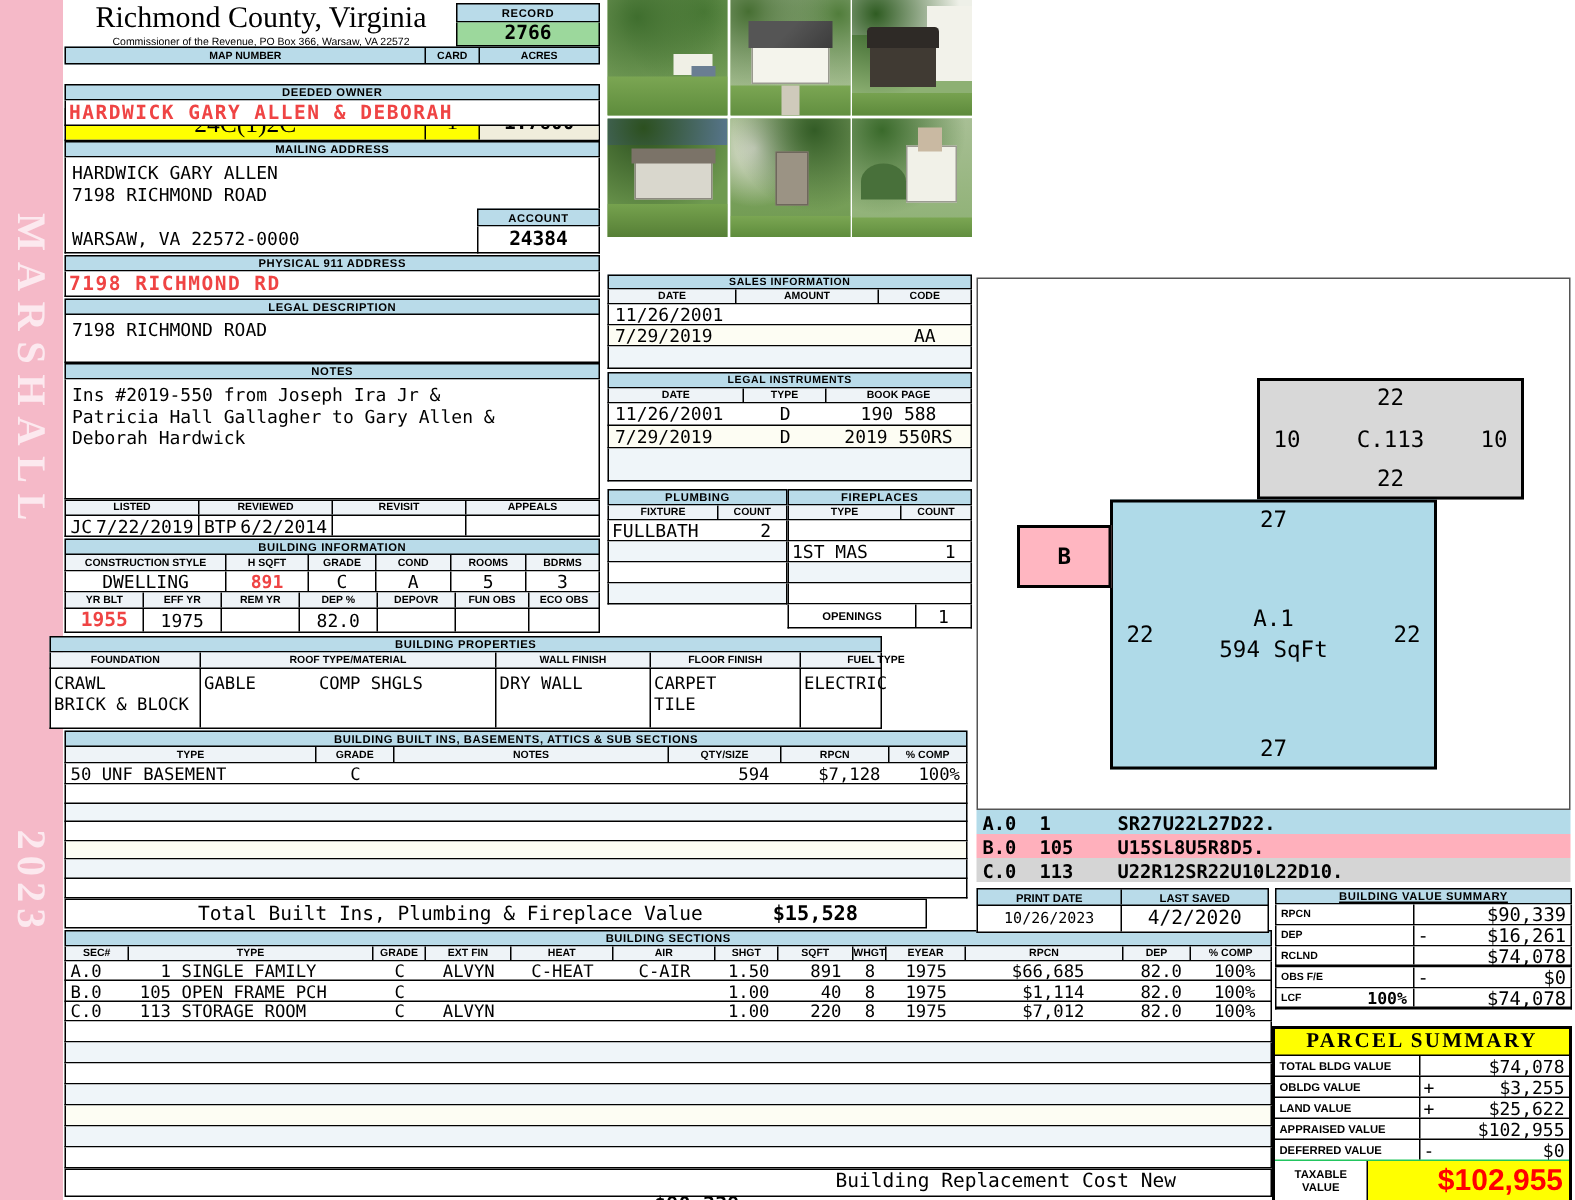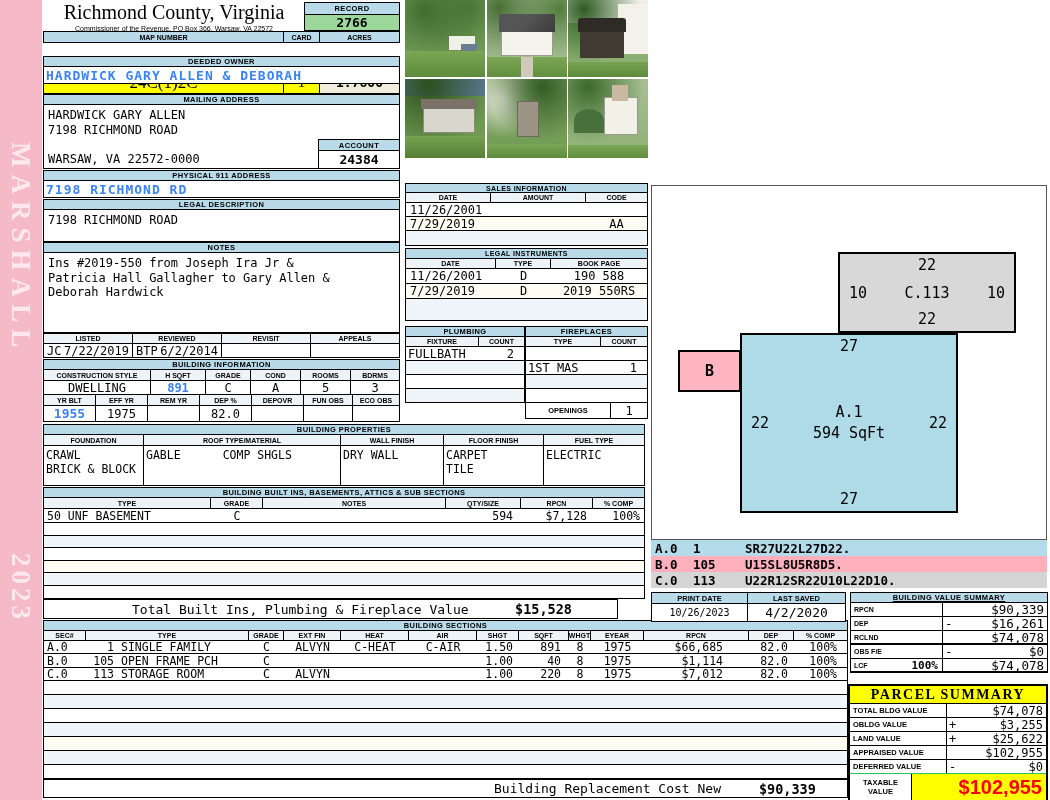--- a/index.html
+++ b/index.html
@@ -23,21 +23,21 @@
                 justify-content:center; border-right:1px solid #000; overflow:hidden; }
   .cols > div:last-child { border-right:none; }
   
   .drow { display:grid; background:#fff; border:1px solid #000; border-top:none; }
   .drow > div { display:flex; align-items:center; overflow:hidden; }
   .sep > div { border-right:1px solid #000; }
   .sep > div:last-child { border-right:none; }
   .mono { font-family:"DejaVu Sans Mono",monospace; }
   .m12 { font-family:"DejaVu Sans Mono",monospace; font-size:12px; }
   .m11 { font-family:"DejaVu Sans Mono",monospace; font-size:11.5px; }
-  .red { color:#3b82f6; font-weight:bold; }
+  .red { color:#ef4444; font-weight:bold; }
   .ctr { justify-content:center; text-align:center; }
   .rgt { justify-content:flex-end; }
   .box { border:1px solid #000; border-top:none; background:#fff; }
   .empty-row { border:1px solid #000; border-top:none; background:#fff; }
   .tintA { background:#fdfdf3; }
   .tintB { background:#eff5f9; }
 
   
   .photos { display:grid; grid-template-columns:repeat(3,80px); grid-template-rows:77px 79px;
             gap:2px 1.5px; }
@@ -179,21 +179,21 @@
       <div class="ctr red" style="font-size:13px;">1955</div>
       <div class="ctr">1975</div>
       <div class="ctr"></div>
       <div class="ctr">82.0</div>
       <div class="ctr"></div>
       <div class="ctr"></div>
       <div class="ctr"></div>
     </div>
   </div>
 
-  <div class="abs" style="left:43px; top:424px; width:602px;">
+  <div class="abs" style="left:33px; top:424px; width:555px;">
     <div class="bar" style="height:11px;">BUILDING PROPERTIES</div>
     <div class="cols" style="grid-template-columns:100px 197px 103px 100px 100px; height:11px;">
       <div>FOUNDATION</div>
       <div>ROOF TYPE/MATERIAL</div>
       <div>WALL FINISH</div>
       <div>FLOOR FINISH</div>
       <div>FUEL TYPE</div>
     </div>
     <div class="drow sep m11" style="grid-template-columns:100px 197px 103px 100px 100px; height:40px;">
       <div style="flex-direction:column; align-items:flex-start; padding:2px 0 0 2px; line-height:14px;">
@@ -314,21 +314,21 @@
     </div>
 
     <div class="empty-row" style="height:14px;"></div>
     <div class="empty-row tintB" style="height:14px;"></div>
     <div class="empty-row" style="height:14px;"></div>
     <div class="empty-row tintB" style="height:14px;"></div>
     <div class="empty-row tintA" style="height:14px;"></div>
     <div class="empty-row tintB" style="height:14px;"></div>
     <div class="empty-row" style="height:14px;"></div>
 
-    <div class="mono" style="height:19px; border:1px solid #000; border-top:1px solid #000; display:flex; align-items:center; font-size:13px; background:#fff;">
+    <div class="mono" style="height:19px; border:1px solid #000; border-top:1px solid #000; display:flex; align-items:center; font-size:13px; background:#fff;flex-direction:column;">
       <span style="margin-left:450px;">Building Replacement Cost New</span>
       <span style="margin-left:38px; font-weight:bold; font-size:13.5px;">$90,339</span>
     </div>
   </div>
 
   <div class="abs photos" style="left:405px; top:0;">
     <div class="photo">
       <div class="ph" style="inset:0; background:radial-gradient(circle at 25% 15%, #3f6e2e, transparent 65%),radial-gradient(circle at 80% 10%, #4a7a36, transparent 60%),linear-gradient(#86a86a,#76a058);"></div>
       <div class="ph" style="left:44px; top:36px; width:26px; height:14px; background:#f0f0e6;"></div>
       <div class="ph" style="left:56px; top:44px; width:16px; height:9px; background:#6a7e92;"></div>

